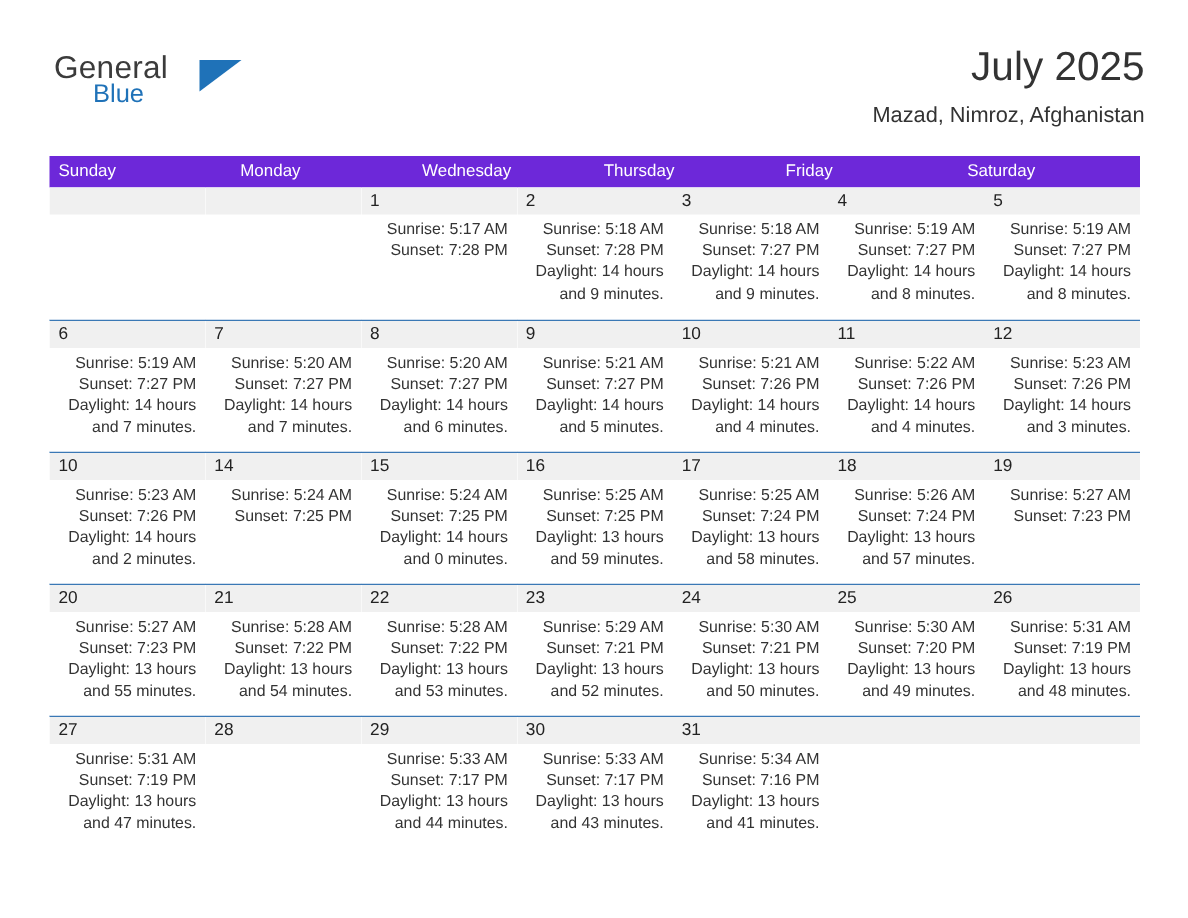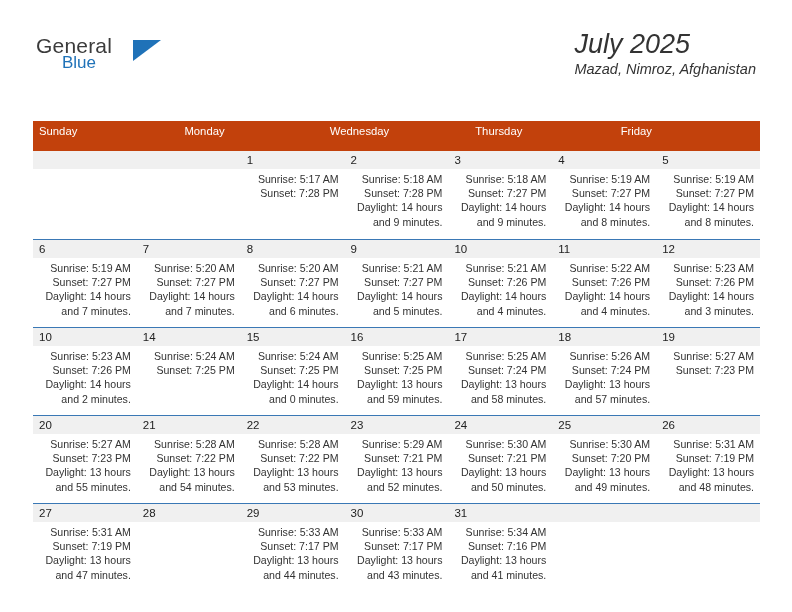--- a/index.html
+++ b/index.html
@@ -50,51 +50,50 @@
     left: 97px;
     top: 6px;
     width: 0;
     height: 0;
     border-left: 28px solid #1f72b8;
     border-bottom: 21px solid transparent;
   }
 
   .title-block {
     position: absolute;
-    right: 36px;
+    right: 29px;
     top: 28px;
-    text-align: left;
-    font-style: italic;
+    text-align: right;
   }
   .cal-title {
     font-size: 27px;
     color: #333333;
     font-weight: normal;
     line-height: 32px;
     white-space: nowrap;
   }
   .cal-subtitle {
+    margin-top: 8px;
     font-size: 14.5px;
     color: #333333;
     line-height: 18px;
     white-space: nowrap;
   }
 
   
   .calendar {
     position: absolute;
     left: 33px;
     top: 104px;
     width: 727px;
   }
   .weekday-row {
     display: flex;
-    background: #c2410c;
-    height: 30px;
-    margin-top: 17px;
+    background: #6d28d9;
+    height: 21px;
   }
   .weekday-cell {
     flex: 1 1 0;
     color: #ffffff;
     font-size: 11.3px;
     line-height: 21px;
     padding-left: 6px;
     box-sizing: border-box;
     white-space: nowrap;
     overflow: hidden;
@@ -160,20 +159,21 @@
 
 </div>
 
 <div class="calendar">
   <div class="weekday-row">
       <div class="weekday-cell">Sunday</div>
       <div class="weekday-cell">Monday</div>
       <div class="weekday-cell">Wednesday</div>
       <div class="weekday-cell">Thursday</div>
       <div class="weekday-cell">Friday</div>
+      <div class="weekday-cell">Saturday</div>
     </div>
   <div class="weeks-container">
       <div class="week-row first">
         <div class="day-cell empty">
           <div class="day-number-band"></div>
         </div>
         <div class="day-cell empty">
           <div class="day-number-band"></div>
         </div>
         <div class="day-cell">

